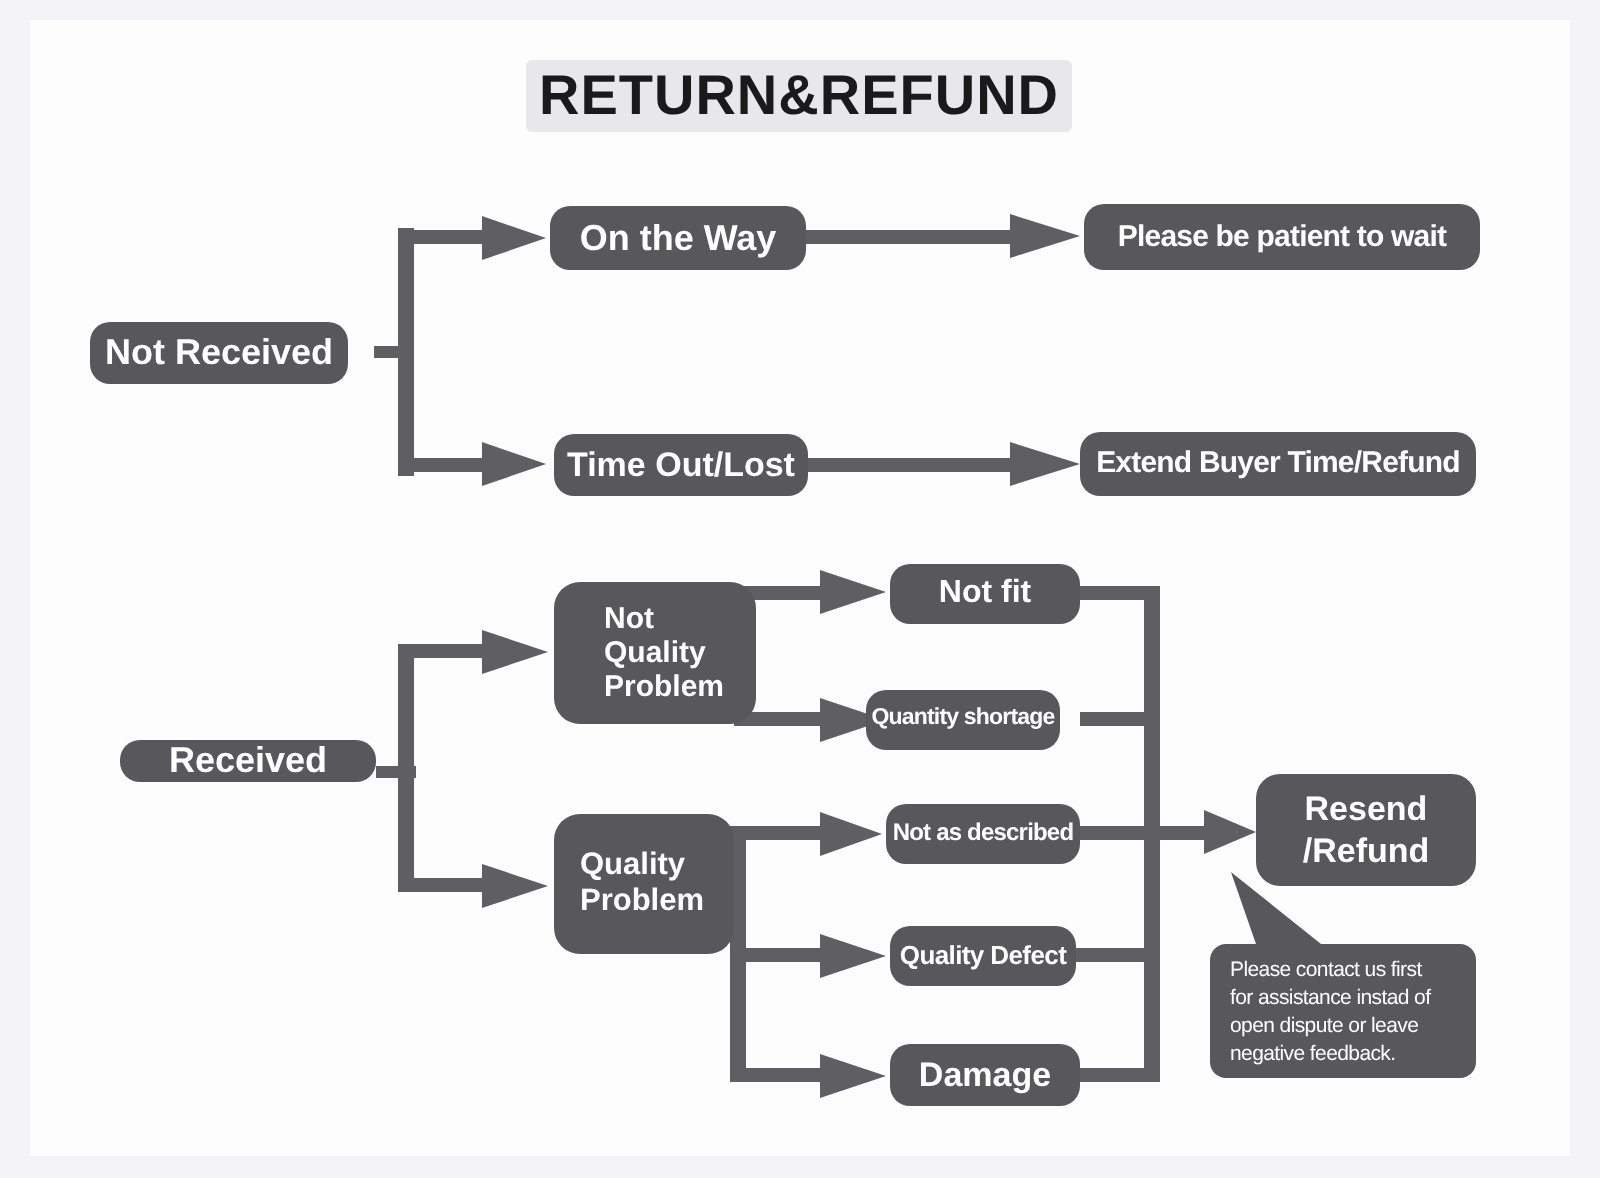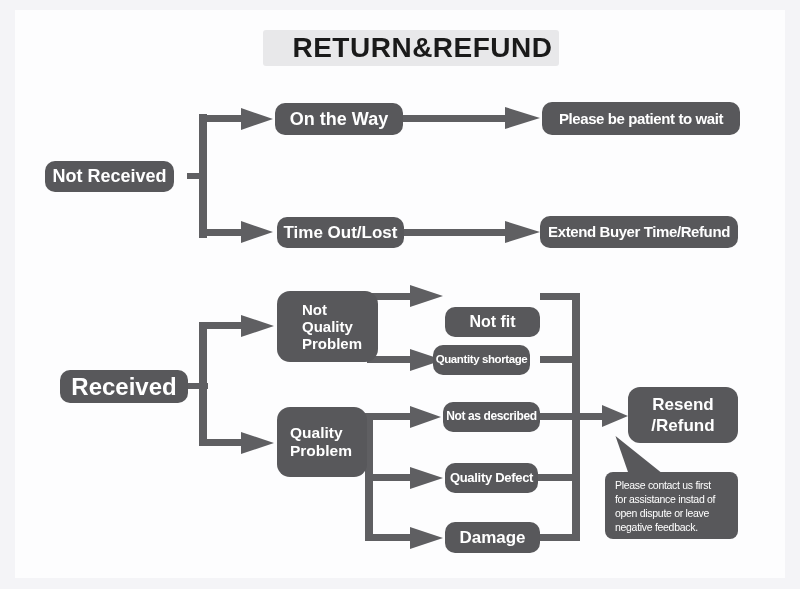--- a/index.html
+++ b/index.html
@@ -12,39 +12,38 @@
   .frame.top{left:0;top:0;width:800px;height:10px;}
   .frame.bottom{left:0;top:578px;width:800px;height:11px;}
   .frame.left{left:0;top:0;width:15px;height:589px;}
   .frame.right{left:785px;top:0;width:15px;height:589px;}
 
   .title{
     position:absolute;left:263px;top:30px;width:273px;height:36px;
     background:#e8e8ea;color:#1a1a1a;font-size:28px;font-weight:700;
     letter-spacing:.5px;display:flex;align-items:center;justify-content:center;
     border-radius:3px;
-    padding-left:23px;
   }
 
   .node{
     position:absolute;background:#58585b;color:#fff;font-weight:700;
     display:flex;align-items:center;justify-content:center;text-align:center;
     border-radius:10px;line-height:1.15;white-space:pre-line;
   }
   .n-not-received{left:45px;top:161px;width:129px;height:31px;font-size:18px;}
   .n-on-the-way{left:275px;top:103px;width:128px;height:32px;font-size:18px;}
   .n-please-wait{left:542px;top:102px;width:198px;height:33px;font-size:15px;letter-spacing:-0.4px;}
   .n-time-out{left:277px;top:217px;width:127px;height:31px;font-size:17px;}
   .n-extend{left:540px;top:216px;width:198px;height:32px;font-size:15px;letter-spacing:-0.4px;}
-  .n-received{left:60px;top:370px;width:128px;height:33px;font-size:24px;text-align:right;}
+  .n-received{left:60px;top:370px;width:128px;height:21px;font-size:18px;text-align:right;}
   .n-nqp{left:277px;top:291px;width:76px;height:71px;font-size:15px;border-radius:13px;
          justify-content:flex-start;text-align:left;padding-left:25px;box-sizing:content-box;}
   .n-qp{left:277px;top:407px;width:77px;height:70px;font-size:15.5px;border-radius:13px;
         justify-content:flex-start;text-align:left;padding-left:13px;box-sizing:content-box;}
-  .n-not-fit{left:445px;top:282px;width:95px;height:30px;font-size:16px;margin-top:25px;}
+  .n-not-fit{left:445px;top:282px;width:95px;height:30px;font-size:16px;}
   .n-qty-short{left:433px;top:345px;width:97px;height:30px;font-size:11.5px;letter-spacing:-0.4px;}
   .n-not-desc{left:443px;top:402px;width:97px;height:30px;font-size:12px;letter-spacing:-0.4px;}
   .n-q-defect{left:445px;top:463px;width:93px;height:30px;font-size:13px;letter-spacing:-0.3px;}
   .n-damage{left:445px;top:522px;width:95px;height:31px;font-size:17px;}
   .n-resend{left:628px;top:387px;width:110px;height:56px;font-size:17px;border-radius:12px;line-height:1.25;}
 
   .ln{position:absolute;background:#5f5f62;}
   
   .h1{left:187px;top:173px;width:20px;height:6px;}
   .v1{left:199px;top:114px;width:8px;height:124px;}

